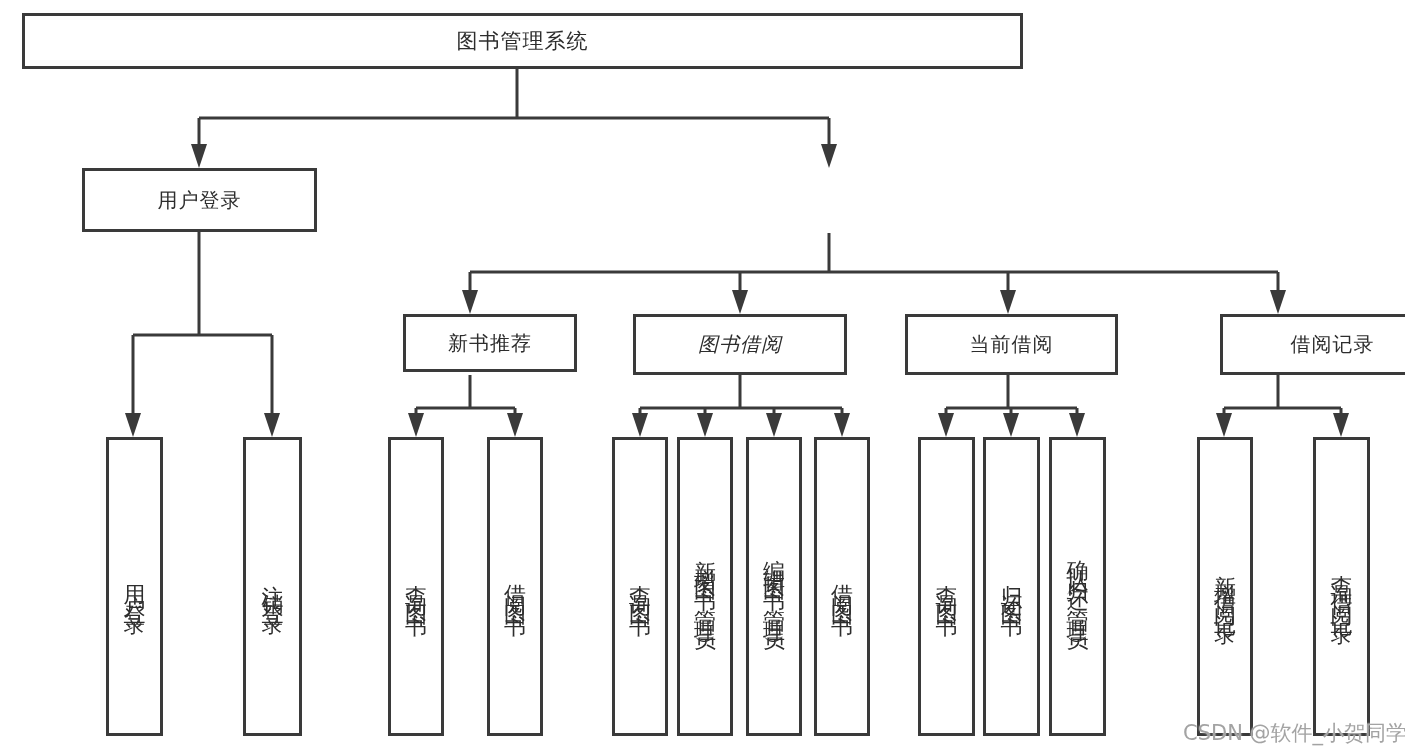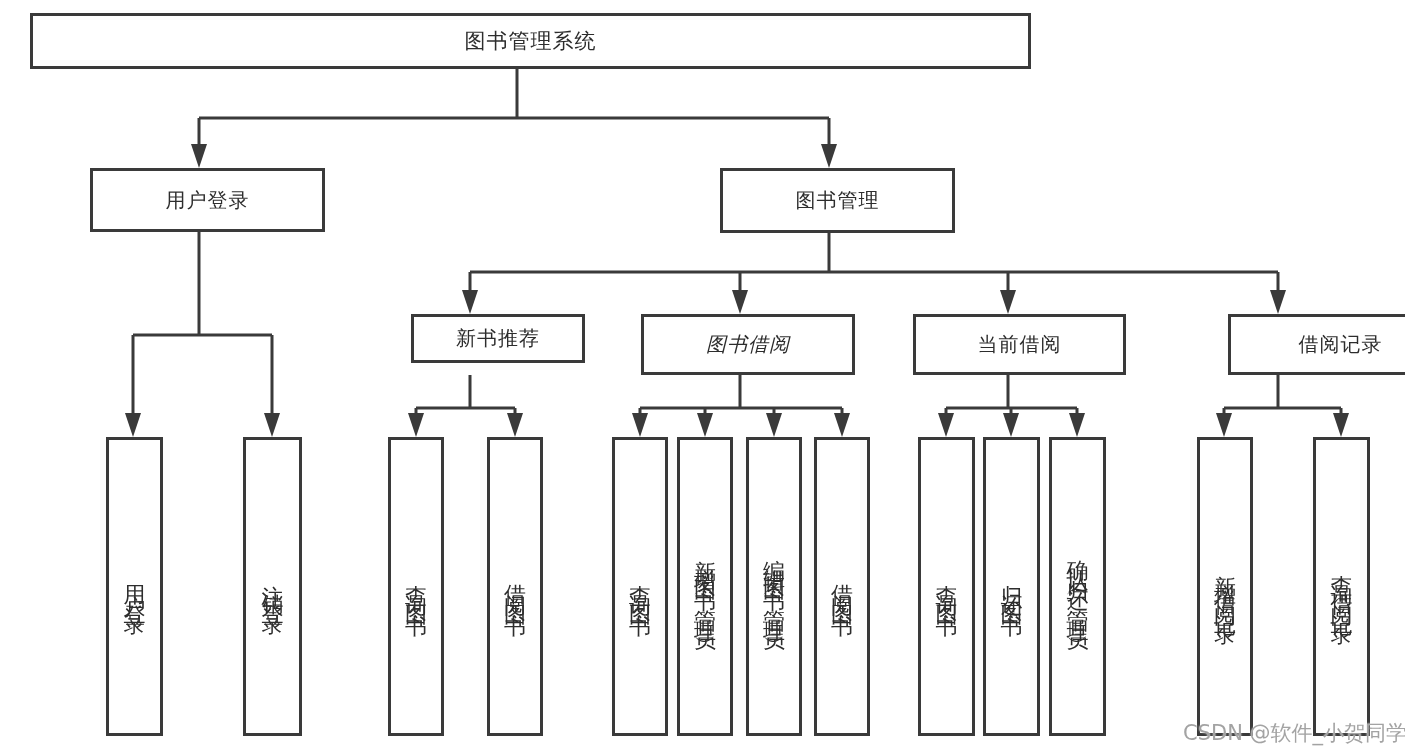--- a/index.html
+++ b/index.html
@@ -28,21 +28,21 @@
   .box {
     position: absolute;
     box-sizing: border-box;
     background: #ffffff;
     border: 3px solid #3a3a3a;
     display: flex;
     align-items: center;
     justify-content: center;
     color: #2d2d2d;
   }
-  .h { font-size: 20px; letter-spacing: 1px; margin-left: 8px; }
+  .h { font-size: 20px; letter-spacing: 1px; }
   .root { font-size: 21px; }
   .leaf {
     writing-mode: vertical-rl;
     text-orientation: mixed;
     font-size: 22px;
     letter-spacing: 10px;
     line-height: 1;
     top: 437px;
     height: 299px;
     width: 57px;
@@ -101,23 +101,22 @@
     <g>
       <path d="M1278,375 V408 M1224,408 H1341 M1224,408 V425 M1341,408 V425"></path>
       <polygon points="1216,413 1232,413 1224,437"></polygon>
       <polygon points="1333,413 1349,413 1341,437"></polygon>
     </g>
   </svg>
 
   <div class="box h root" style="left:22px; top:13px; width:1001px; height:56px;">图书管理系统</div>
 
   <div class="box h" style="left:82px; top:168px; width:235px; height:64px;">用户登录</div>
-  <div class="box h" style="left:712px; top:168px; width:235px; height:65px;">图书管理</div>
 
-  <div class="box h" style="left:403px; top:314px; width:174px; height:49px;font-family:Liberation Mono, monospace;">新书推荐</div>
+  <div class="box h" style="left:403px; top:314px; width:174px; height:58px;font-family:Liberation Mono, monospace;">新书推荐</div>
   <div class="box h" style="left:633px; top:314px; width:214px; height:61px;font-style:italic;">图书借阅</div>
   <div class="box h" style="left:905px; top:314px; width:213px; height:61px;">当前借阅</div>
   <div class="box h" style="left:1220px; top:314px; width:225px; height:61px;">借阅记录</div>
 
   <div class="box leaf" style="left:106px;">用户登录</div>
   <div class="box leaf" style="left:243px; width:59px;">注销登录</div>
 
   <div class="box leaf" style="left:388px; width:56px;">查询图书</div>
   <div class="box leaf" style="left:487px; width:56px;">借阅图书</div>
 

